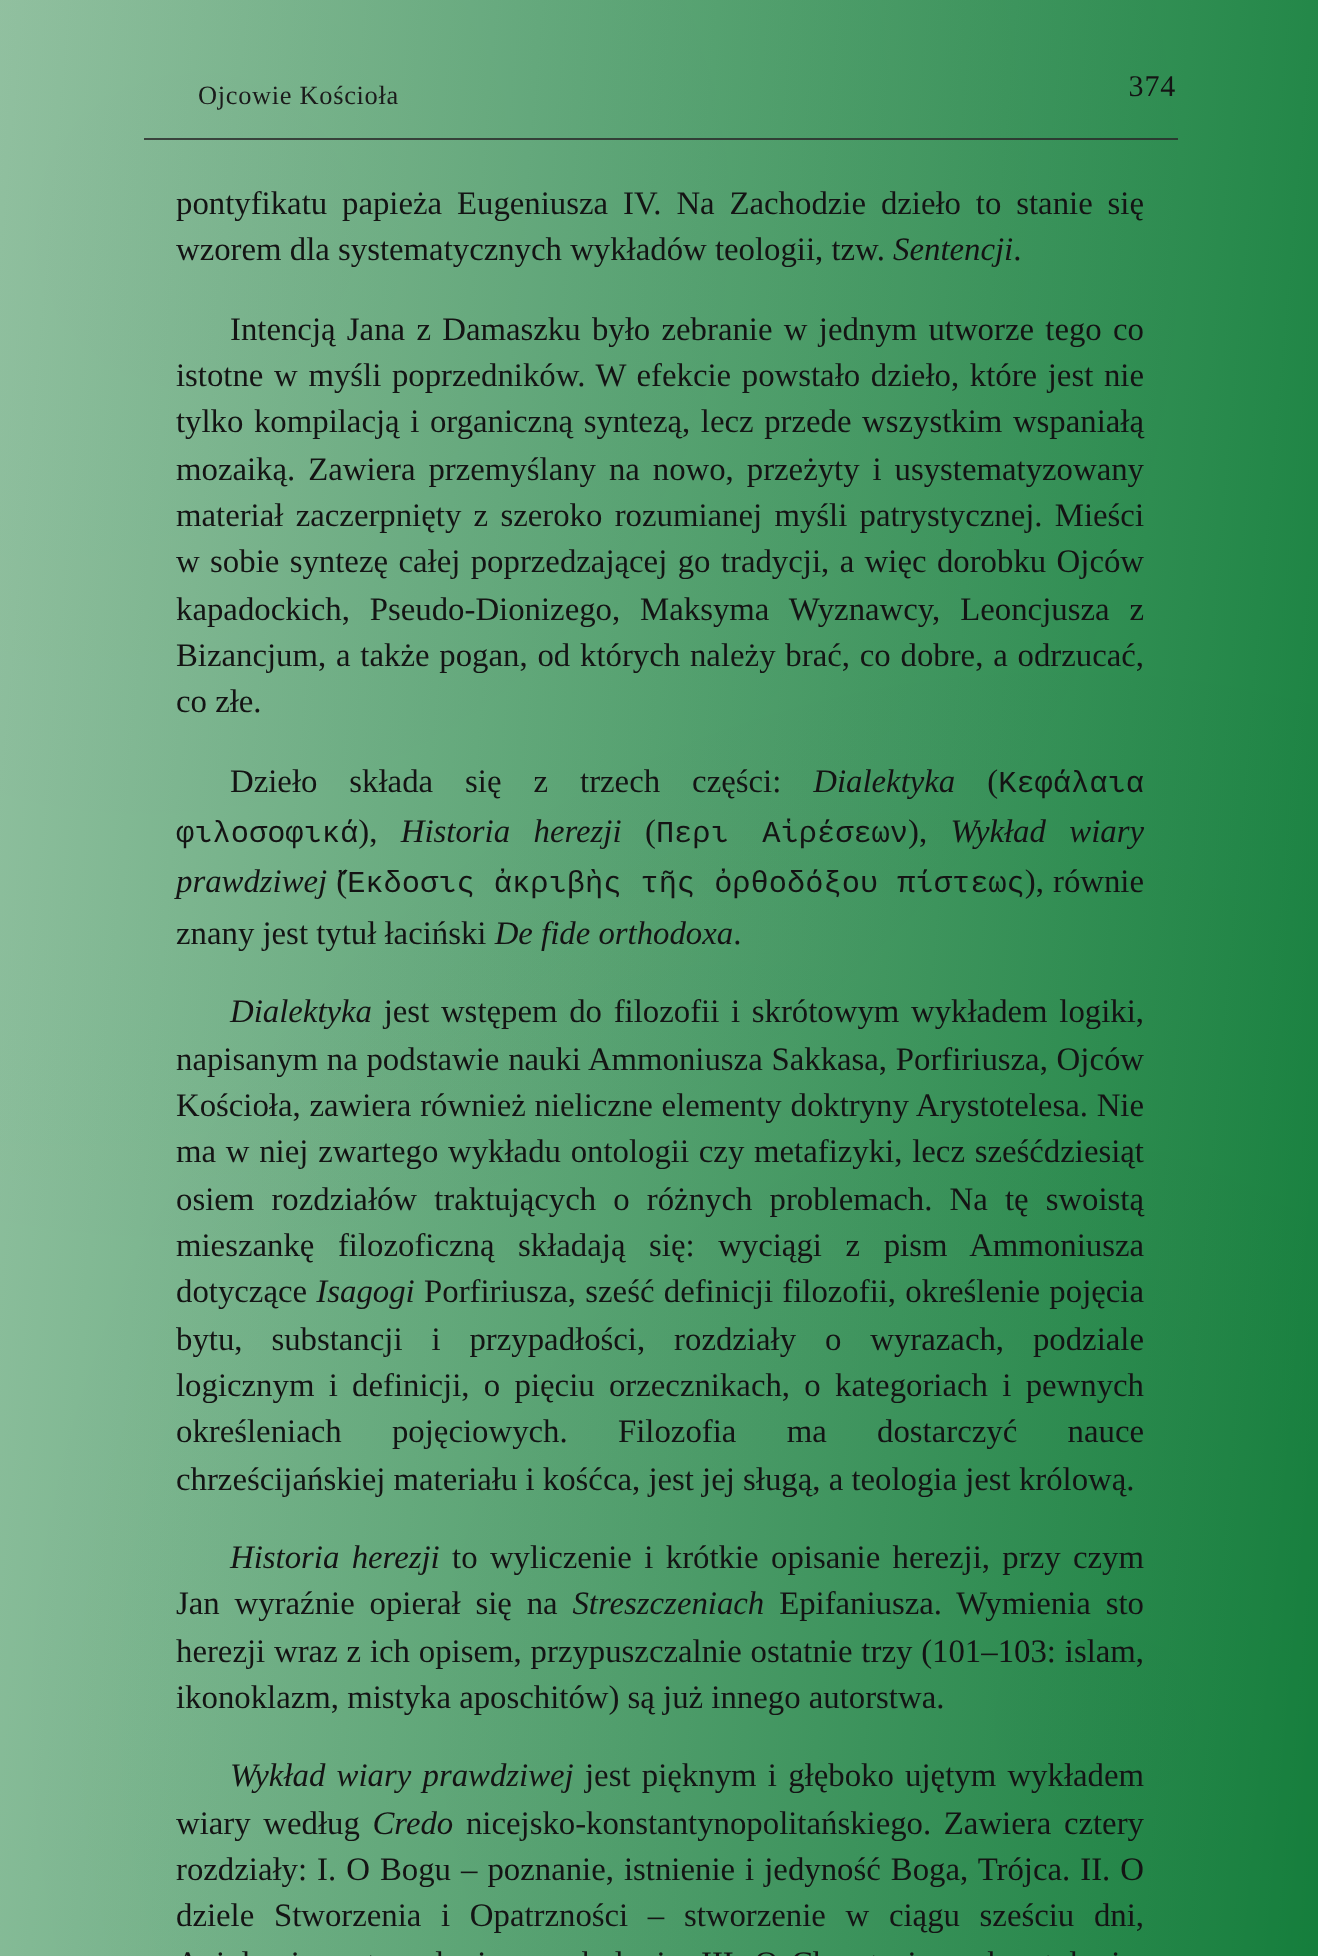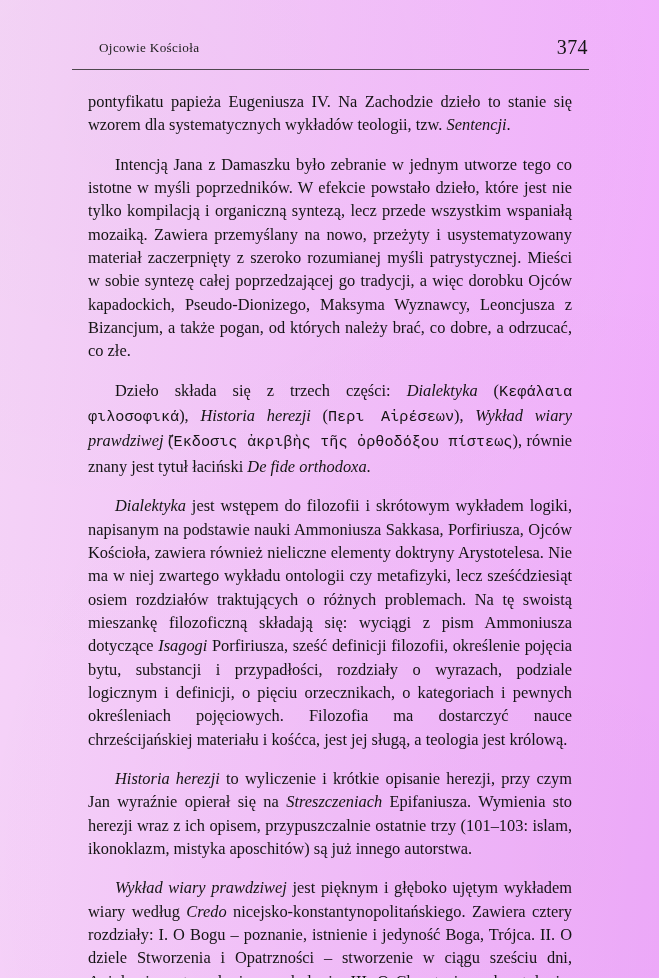--- a/index.html
+++ b/index.html
@@ -13,21 +13,21 @@
     font-family: "Liberation Serif", "DejaVu Serif", serif;
     color: #131313;
     position: relative;
     overflow: hidden;
   }
   .page {
     position: absolute;
     left: 0; top: 0;
     width: 659px;
     height: 978px;
-    background: #f0abfc;
+    background: #15803d;
   }
   
   .page::before {
     content: "";
     position: absolute;
     inset: 0;
     background:
       radial-gradient(circle at 18% 12%, rgba(0,0,0,0.016), rgba(0,0,0,0) 60%),
       radial-gradient(circle at 86% 88%, rgba(0,0,0,0.018), rgba(0,0,0,0) 62%),
       linear-gradient(95deg, rgba(250,248,244,0.55), rgba(255,255,255,0));
@@ -51,21 +51,21 @@
     top: 0;
     font-size: 13.2px;
     letter-spacing: 0.35px;
     color: #1b1b1b;
     white-space: nowrap;
   }
   .runhead-folio {
     position: absolute;
     right: 0;
     top: -4px;
-    font-size: 20px;
+    font-size: 15px;
     color: #141414;
     letter-spacing: 0.4px;
   }
   .rule {
     position: absolute;
     left: 0;
     right: -1px;
     top: 29px;
     height: 1px;
     background: #2a2a2a;

